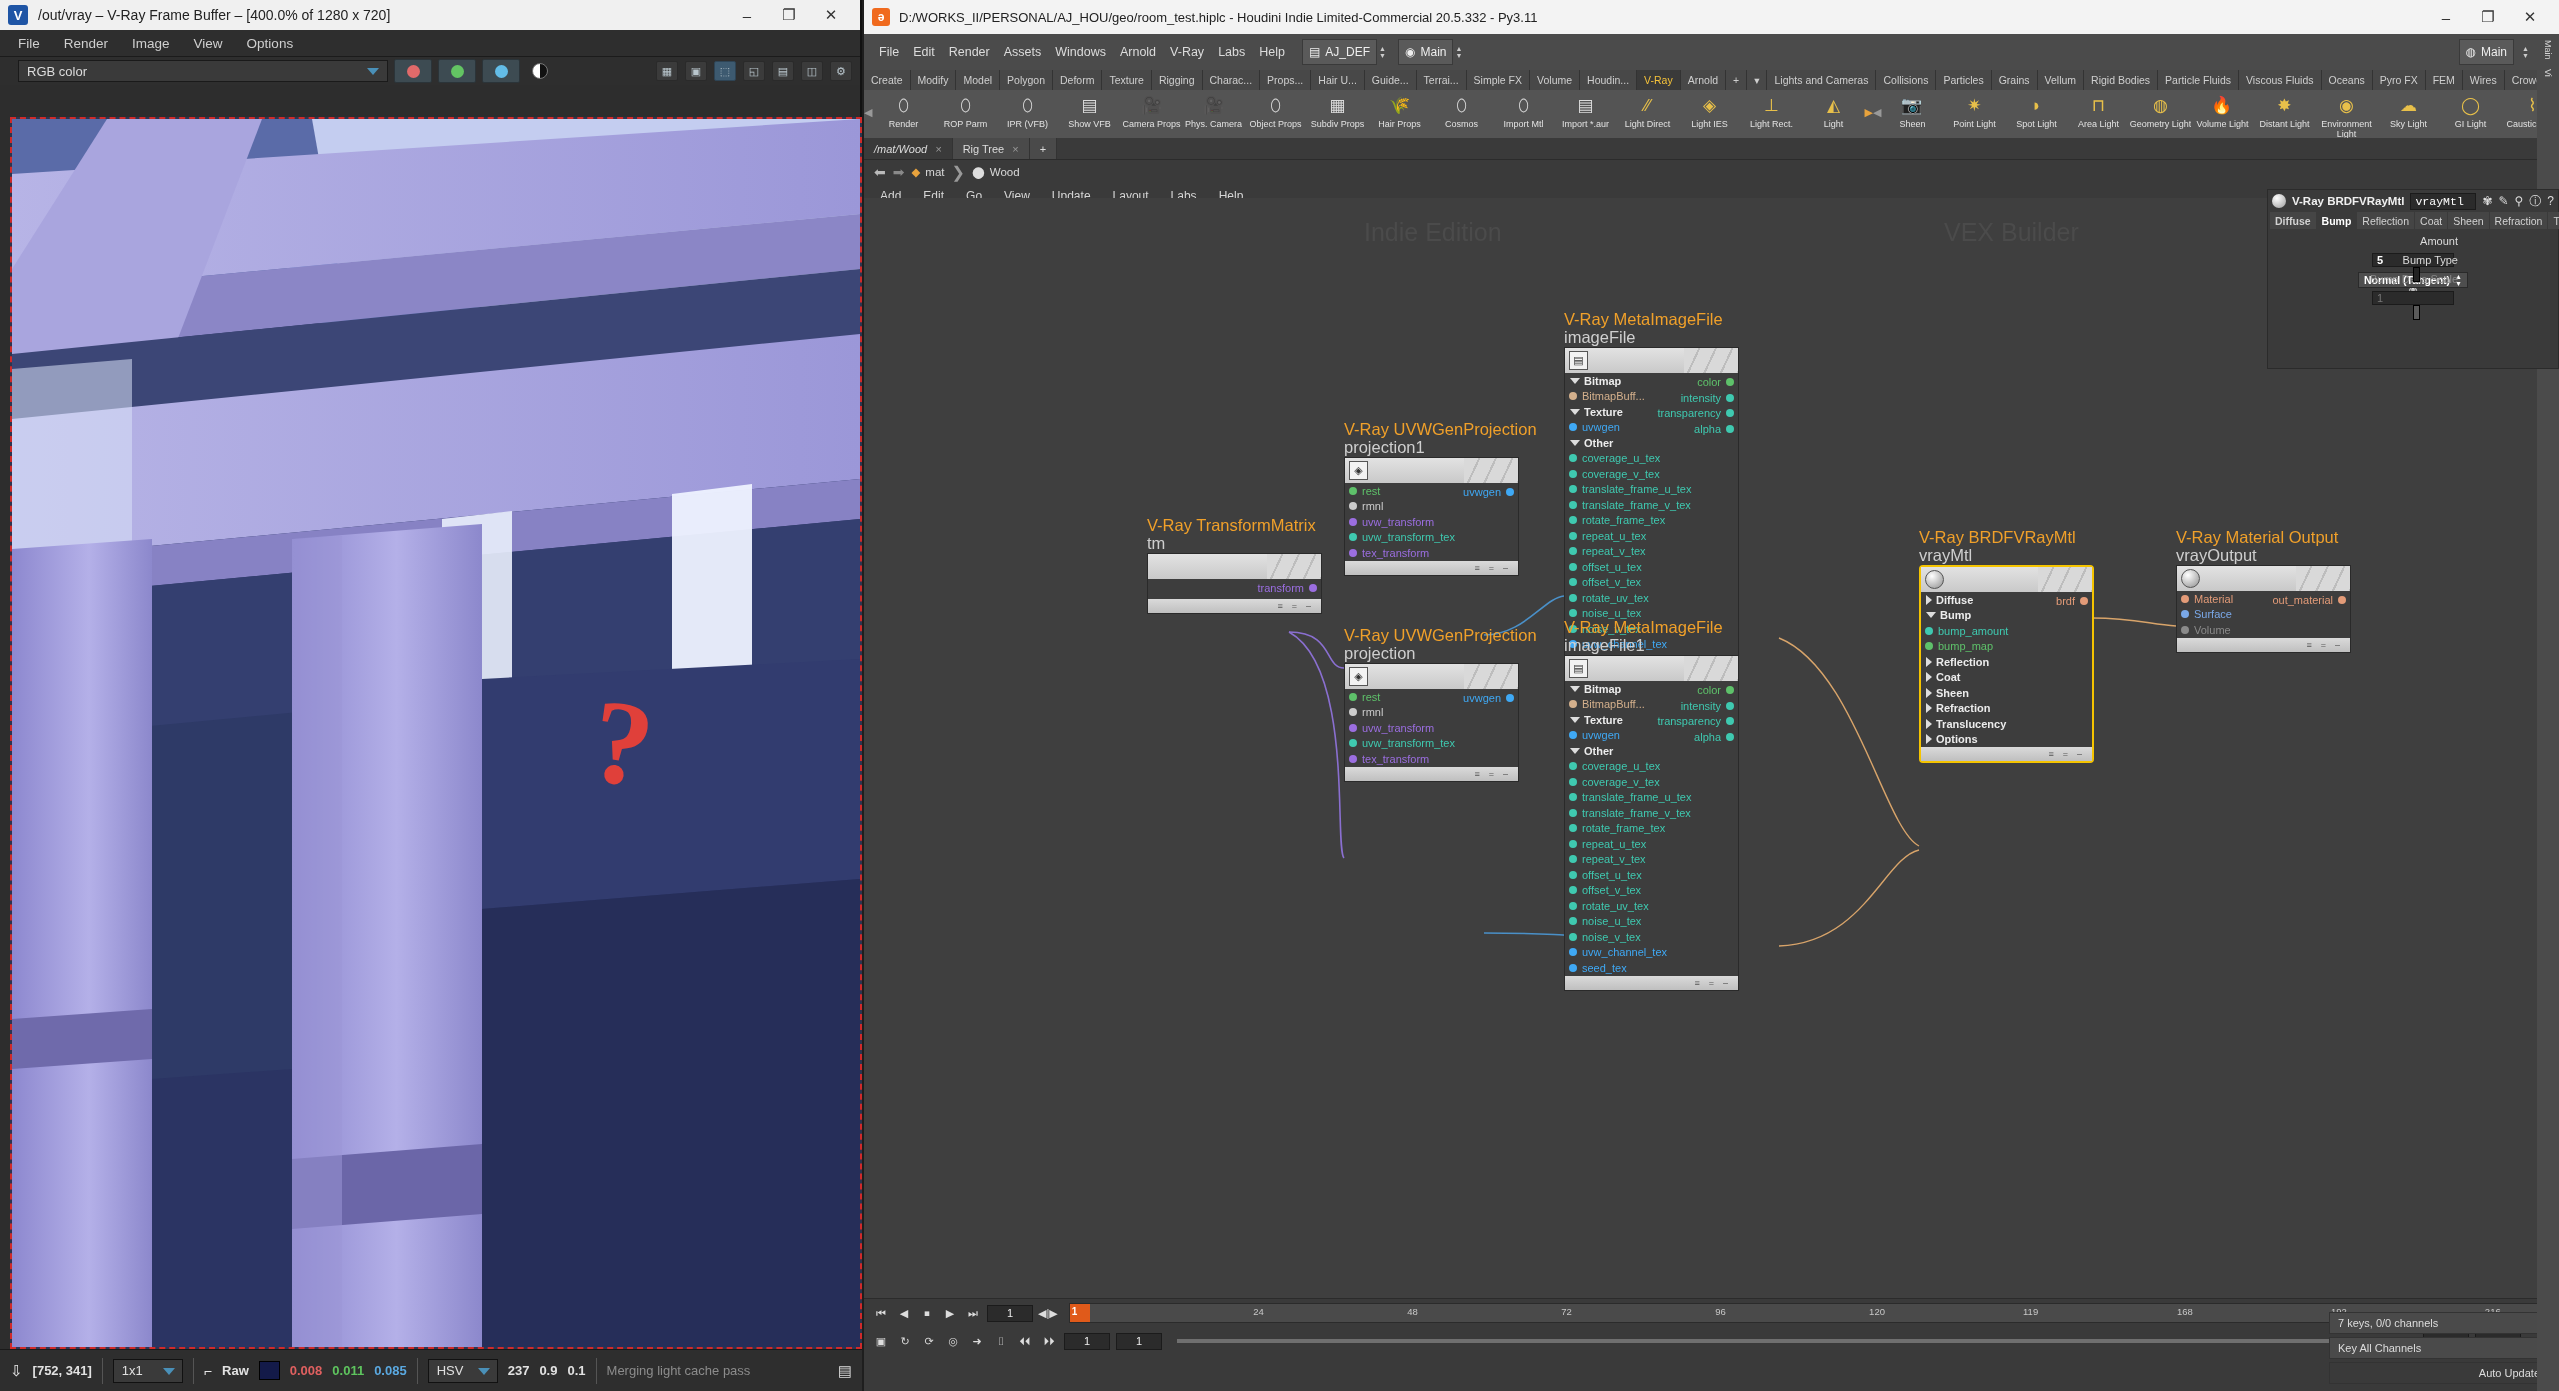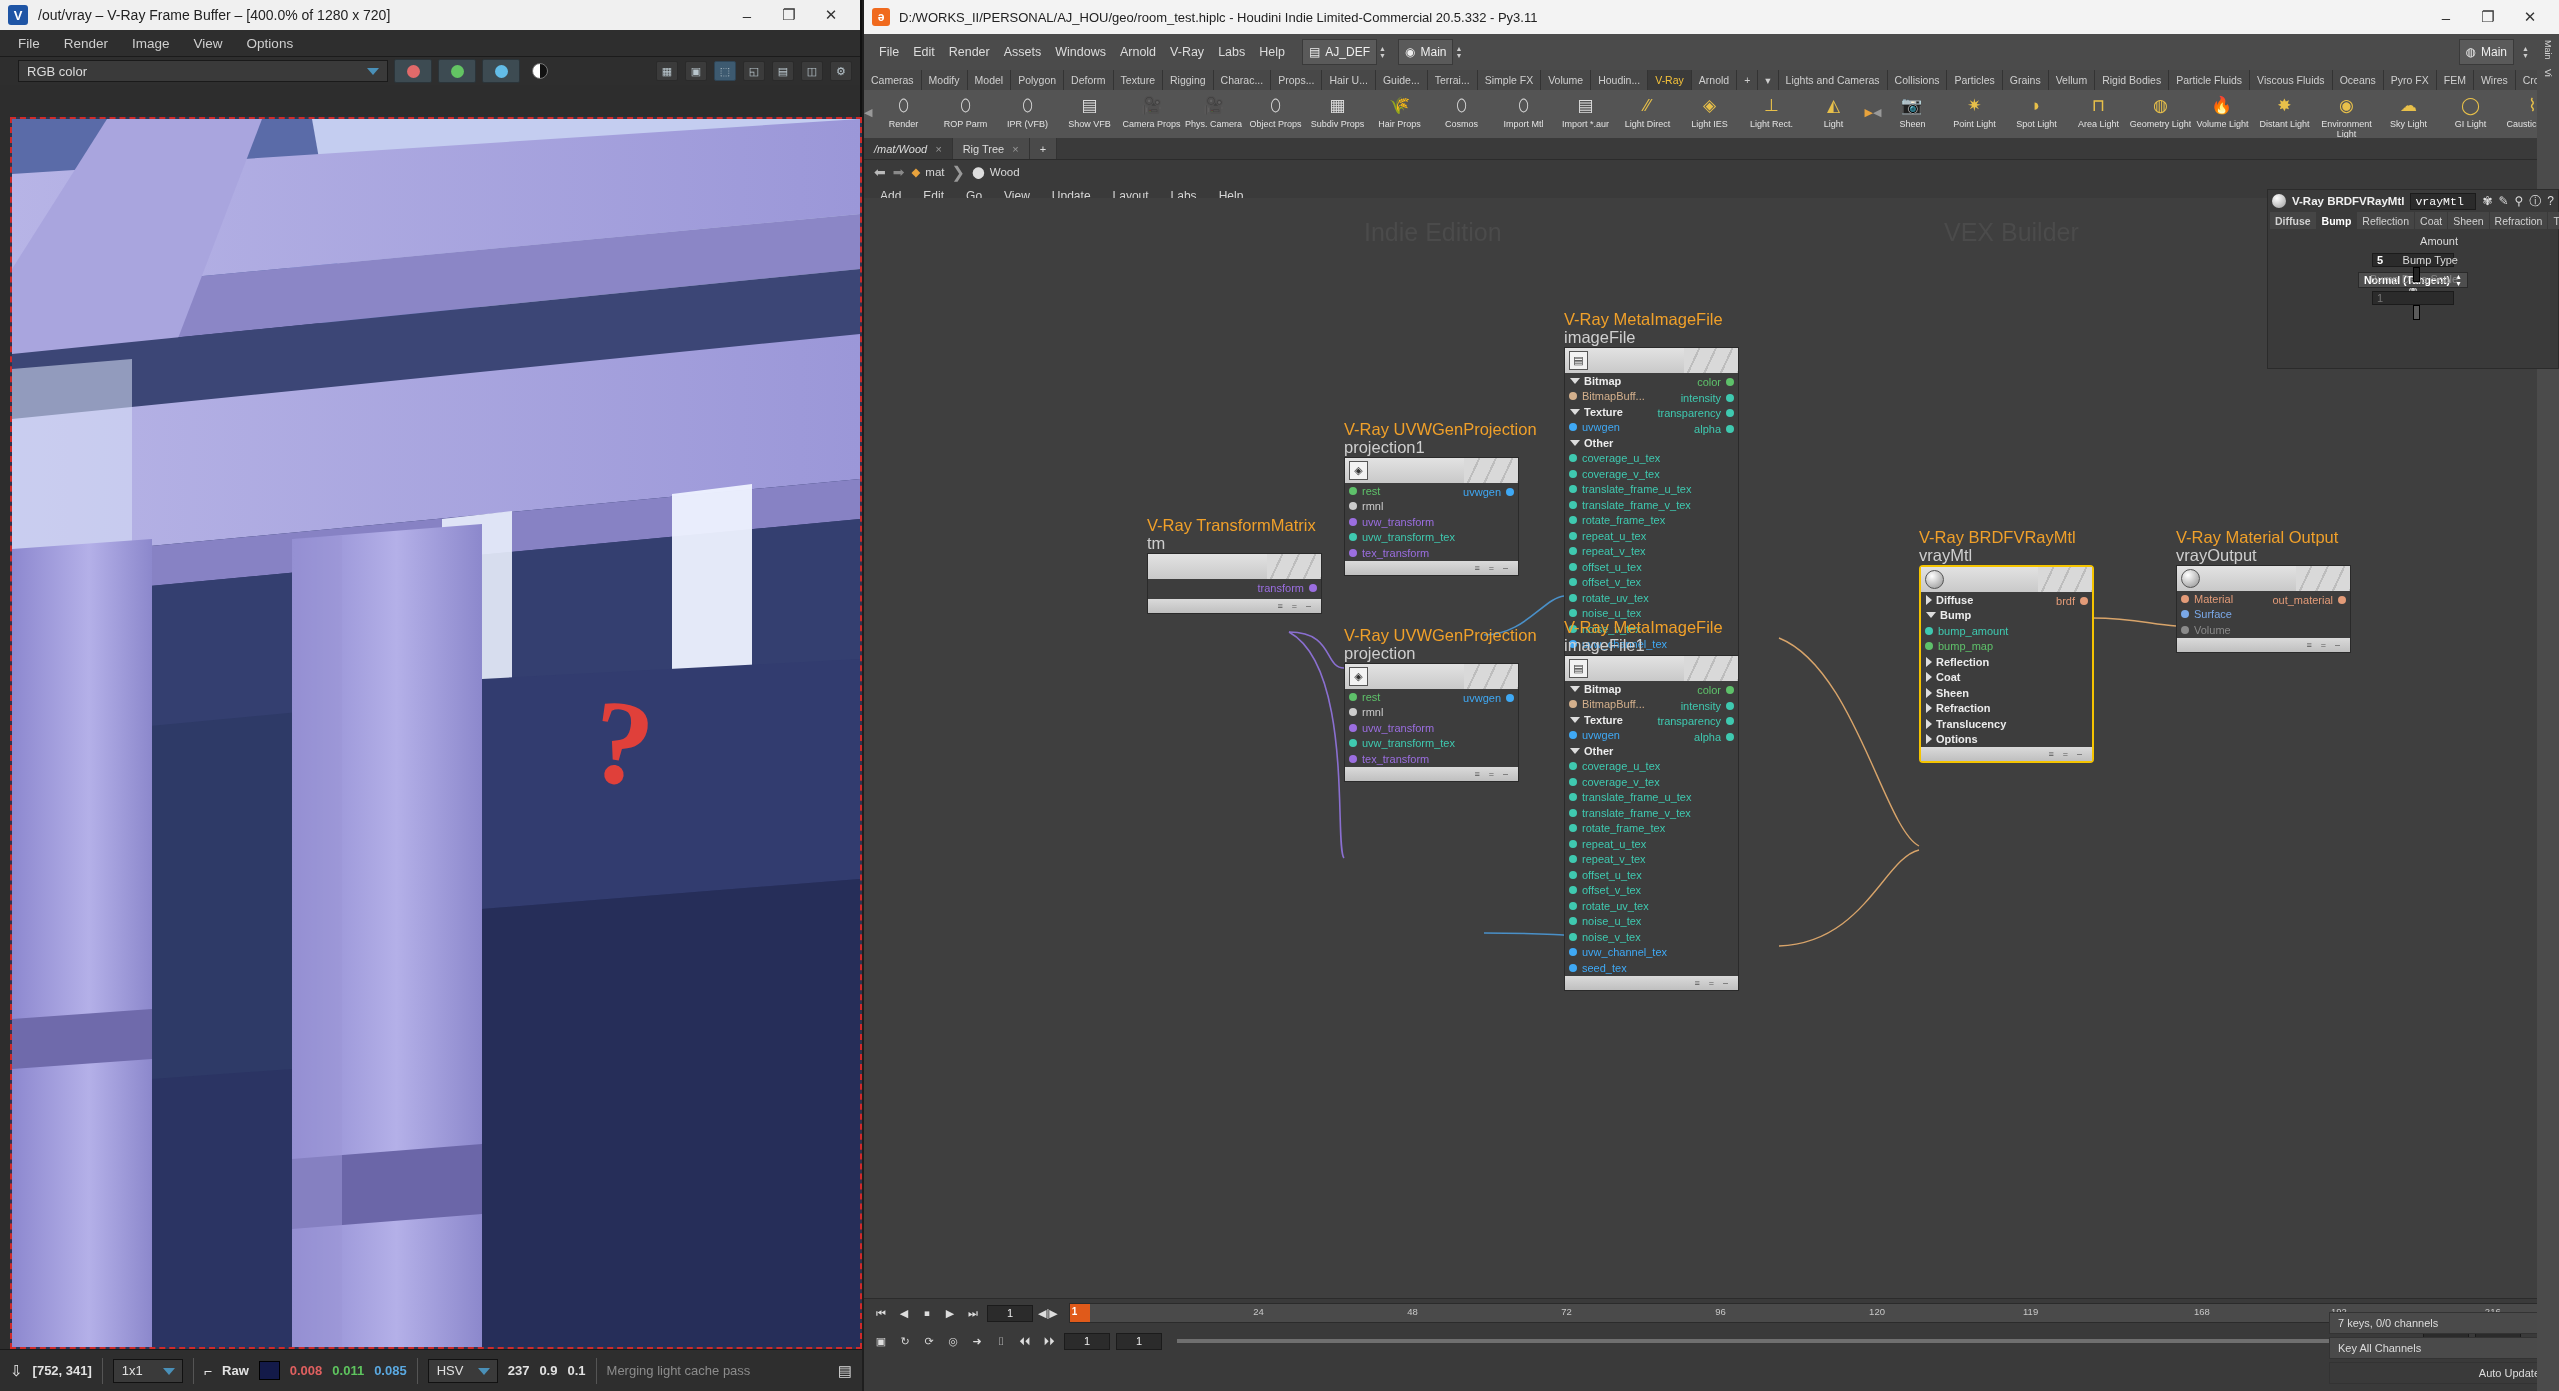--- a/index.html
+++ b/index.html
@@ -348,21 +348,21 @@
       </div>
       <div class="spin">
             <span>▲</span>
             <span>▼</span>
           </div>
       <span style="color:#ddd;font-size:14px">⦿</span>
     </div>
   </div>
 
   <div class="shelf-tabs" id="shelfTabs">
-        <div class="stab">Cameras</div>
+        <div class="stab">Create</div>
         <div class="stab">Modify</div>
         <div class="stab">Model</div>
         <div class="stab">Polygon</div>
         <div class="stab">Deform</div>
         <div class="stab">Texture</div>
         <div class="stab">Rigging</div>
         <div class="stab">Charac...</div>
         <div class="stab">Props...</div>
         <div class="stab">Hair U...</div>
         <div class="stab">Guide...</div>
@@ -1045,21 +1045,21 @@
       </div>
       <span style="color:#ddd;font-size:11px">◀|▶</span>
       <div class="tl-bar" id="tlRuler">
         <div class="tl-play"></div>
       <div class="tl-tick" style="left: 12.4%;">24</div>
             <div class="tl-tick" style="left: 22.8%;">48</div>
             <div class="tl-tick" style="left: 33.2%;">72</div>
             <div class="tl-tick" style="left: 43.6%;">96</div>
             <div class="tl-tick" style="left: 54%;">120</div>
             <div class="tl-tick" style="left: 64.4%;">119</div>
-            <div class="tl-tick" style="left: 74.8%; margin-left: 17px;">168</div>
+            <div class="tl-tick" style="left: 74.8%;">168</div>
             <div class="tl-tick" style="left: 85.2%;">192</div>
             <div class="tl-tick" style="left: 95.6%;">216</div>
             <div style="position: absolute; left: 2px; top: 2px; color: rgb(255, 255, 255); font-size: 10px; font-weight: bold;">1</div>
           </div>
     </div>
     <div class="tl-row2">
       <span class="tlbtn">▣</span>
       <span class="tlbtn">↻</span>
       <span class="tlbtn">⟳</span>
       <span class="tlbtn">◎</span>

